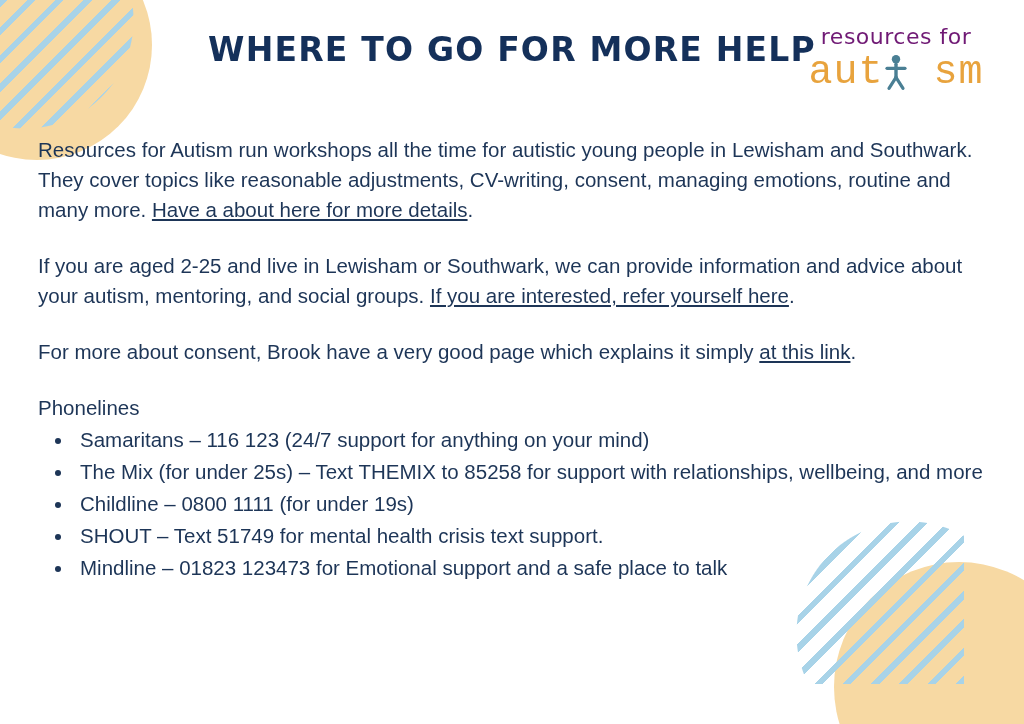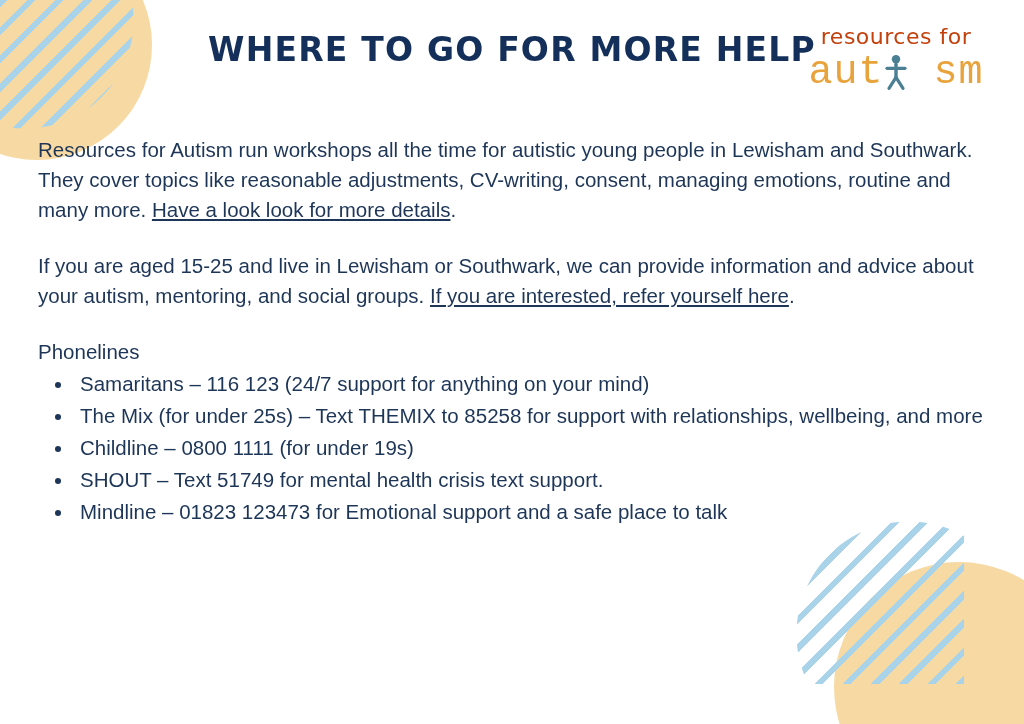--- a/index.html
+++ b/index.html
@@ -94,21 +94,21 @@
     position: absolute;
     right: 32px;
     top: 26px;
     width: 192px;
     height: 82px;
     text-align: center;
   }
   .logo-top {
     font-family: "DejaVu Sans", sans-serif;
     font-size: 22px;
-    color: #c2410c;
+    color: #701a75;
     letter-spacing: 0.5px;
     line-height: 1;
   }
   .logo-bottom {
     position: relative;
     font-family: Liberation Mono, monospace;
     font-size: 40px;
     color: #e8a33d;
     line-height: 1.05;
     margin-top: 4px;
@@ -180,27 +180,30 @@
         <path d="M2 14 L20 14" stroke="#4a7f94" stroke-width="3.2" stroke-linecap="round"></path>
         <path d="M11 23 L4 34" stroke="#4a7f94" stroke-width="3.2" stroke-linecap="round"></path>
         <path d="M11 23 L18 34" stroke="#4a7f94" stroke-width="3.2" stroke-linecap="round"></path>
       </svg>
     </div>
   </div>
 
   <div class="content">
 
     <p class="para">
-      <span>Resources for Autism run workshops all the time for autistic young people in Lewisham and Southwark. They cover topics like reasonable adjustments, CV-writing, consent, managing emotions, routine and many more. </span><a class="link" href="#">Have a look look for more details</a><span>.</span>
+      <span>Resources for Autism run workshops all the time for autistic young people in Lewisham and Southwark. They cover topics like reasonable adjustments, CV-writing, consent, managing emotions, routine and many more. </span><a class="link" href="#">Have a about here for more details</a><span>.</span>
     </p>
 
     <p class="para">
-      <span>If you are aged 15-25 and live in Lewisham or Southwark, we can provide information and advice about your autism, mentoring, and social groups. </span><a class="link" href="#">If you are interested, refer yourself here</a><span>.</span>
+      <span>If you are aged 2-25 and live in Lewisham or Southwark, we can provide information and advice about your autism, mentoring, and social groups. </span><a class="link" href="#">If you are interested, refer yourself here</a><span>.</span>
     </p>
 
+    <p class="para">
+      <span>For more about consent, Brook have a very good page which explains it simply </span><a class="link" href="#">at this link</a><span>.</span>
+    </p>
 
     <p class="section-label">Phonelines</p>
     <ul class="phonelines">
       <li>Samaritans – 116 123 (24/7 support for anything on your mind)</li>
       <li>The Mix (for under 25s) – Text THEMIX to 85258 for support with relationships, wellbeing, and more</li>
       <li>Childline – 0800 1111 (for under 19s)</li>
       <li>SHOUT – Text 51749 for mental health crisis text support.</li>
       <li>Mindline – 01823 123473 for Emotional support and a safe place to talk</li>
     </ul>
 

